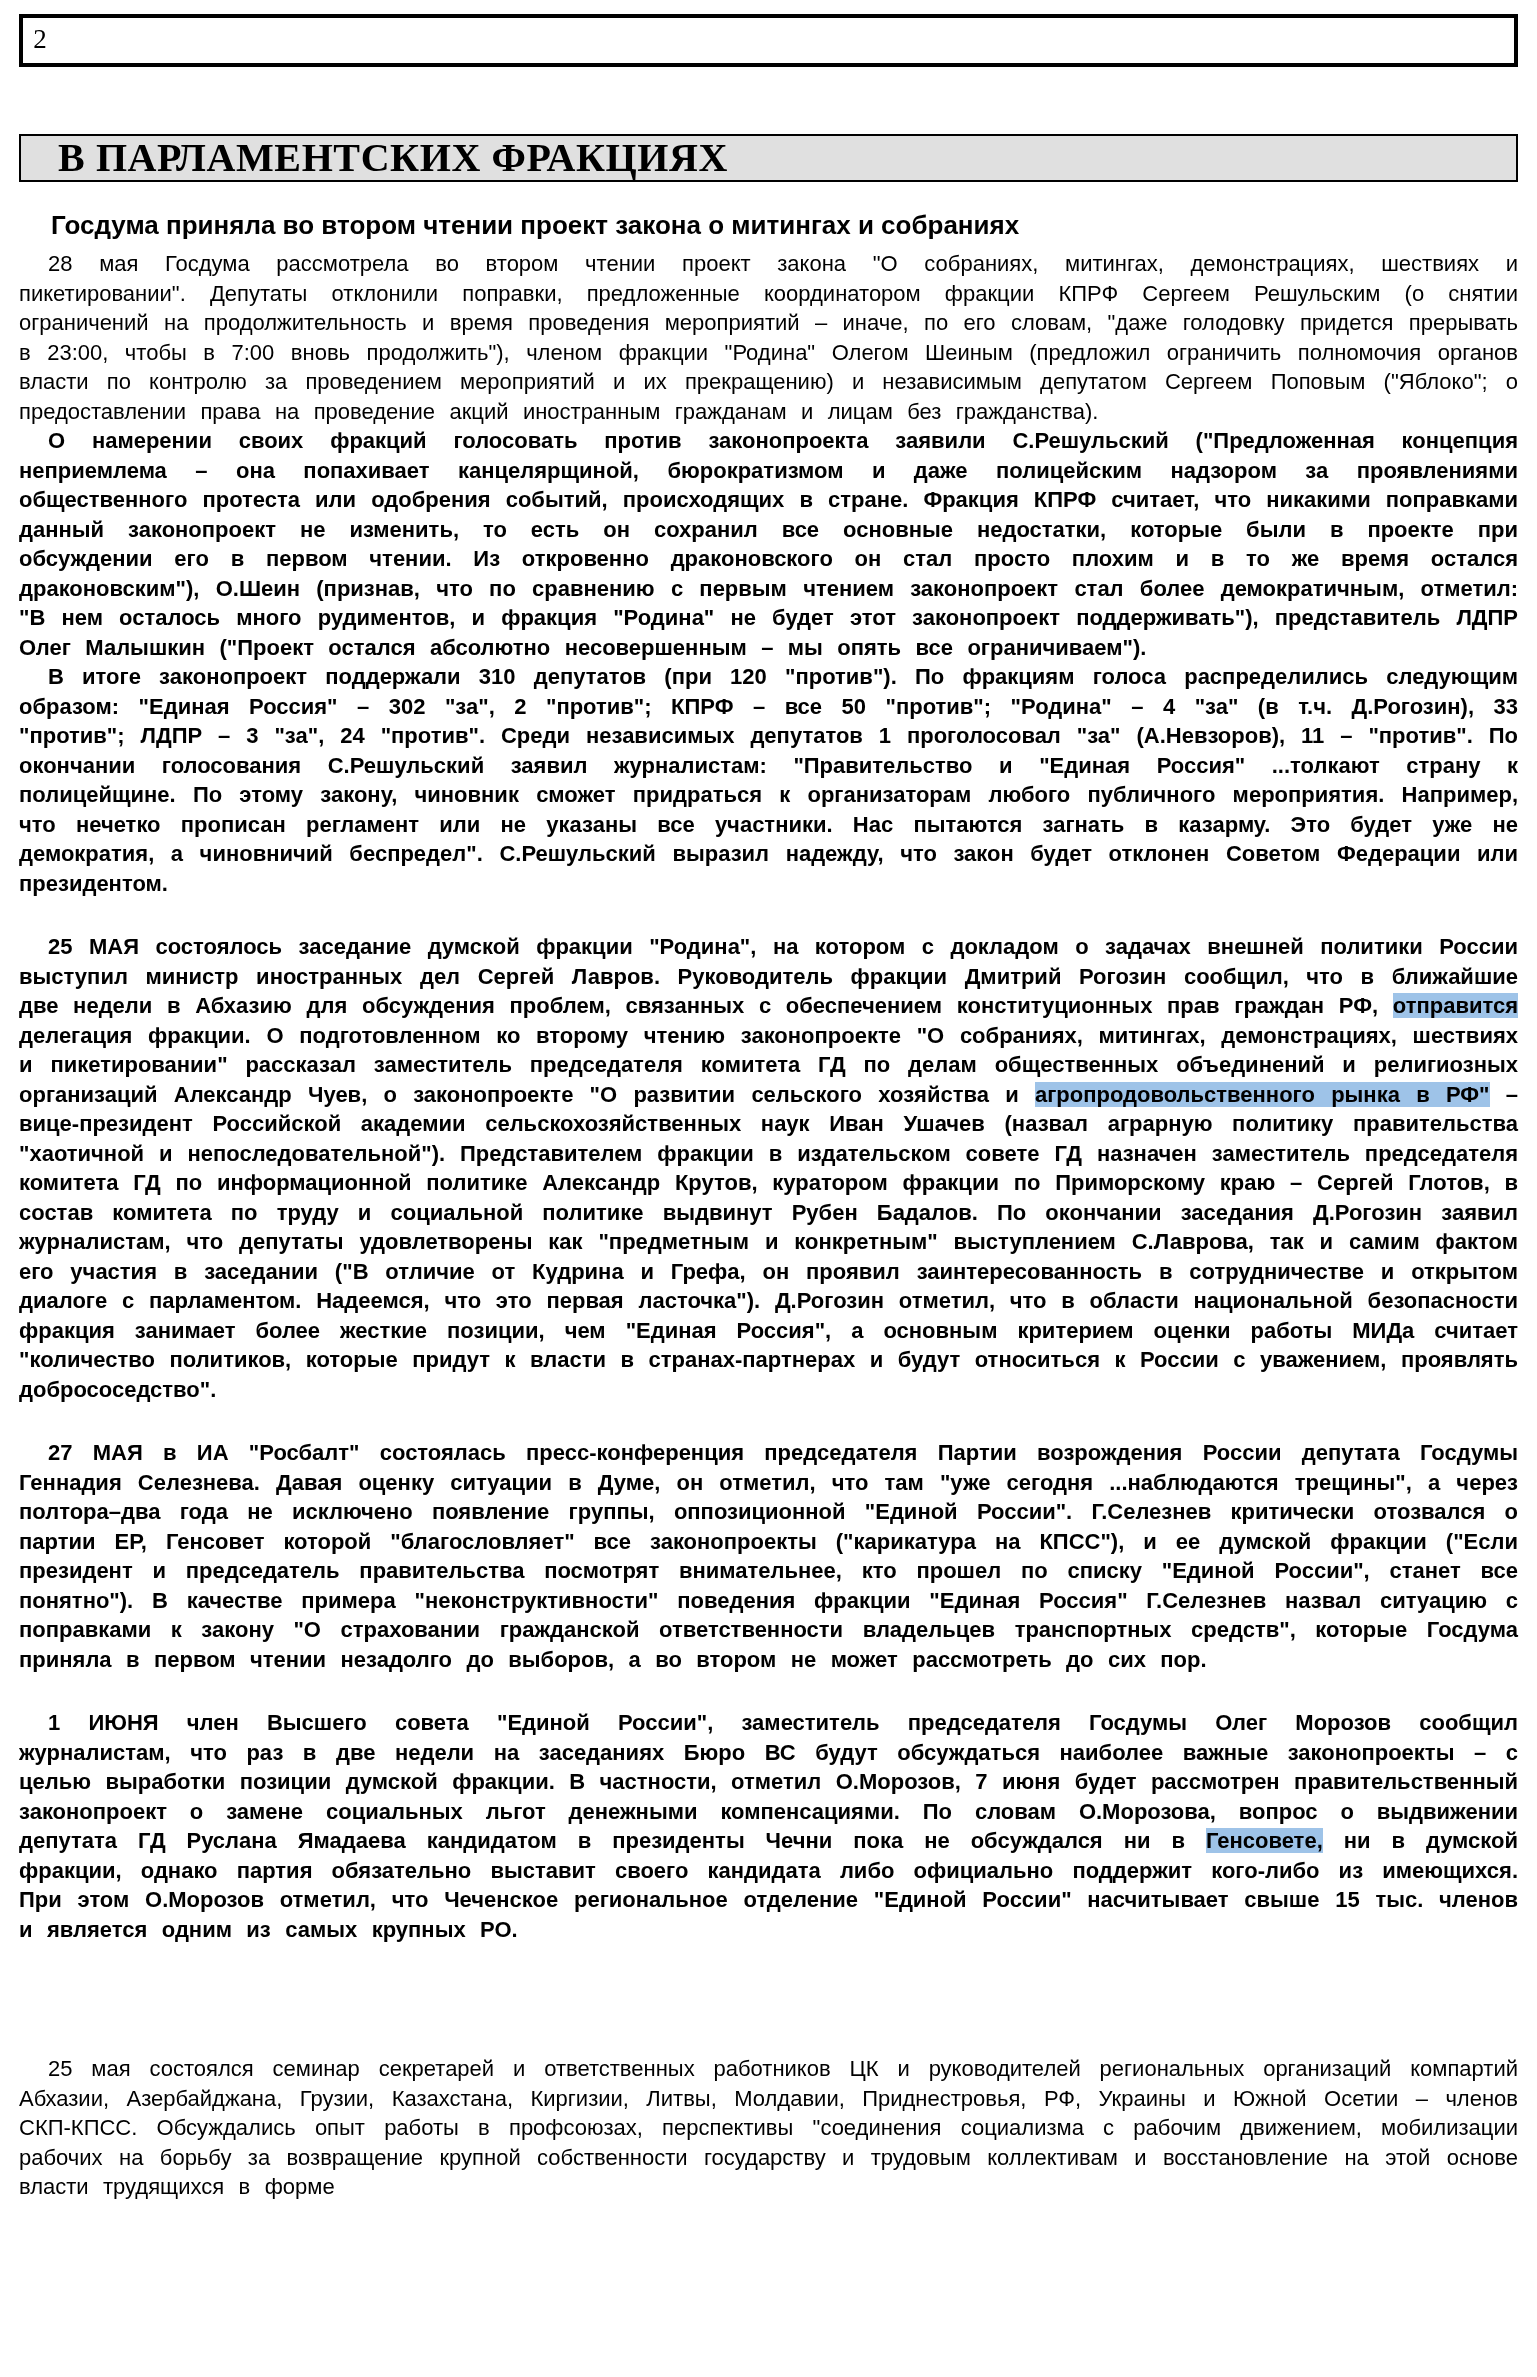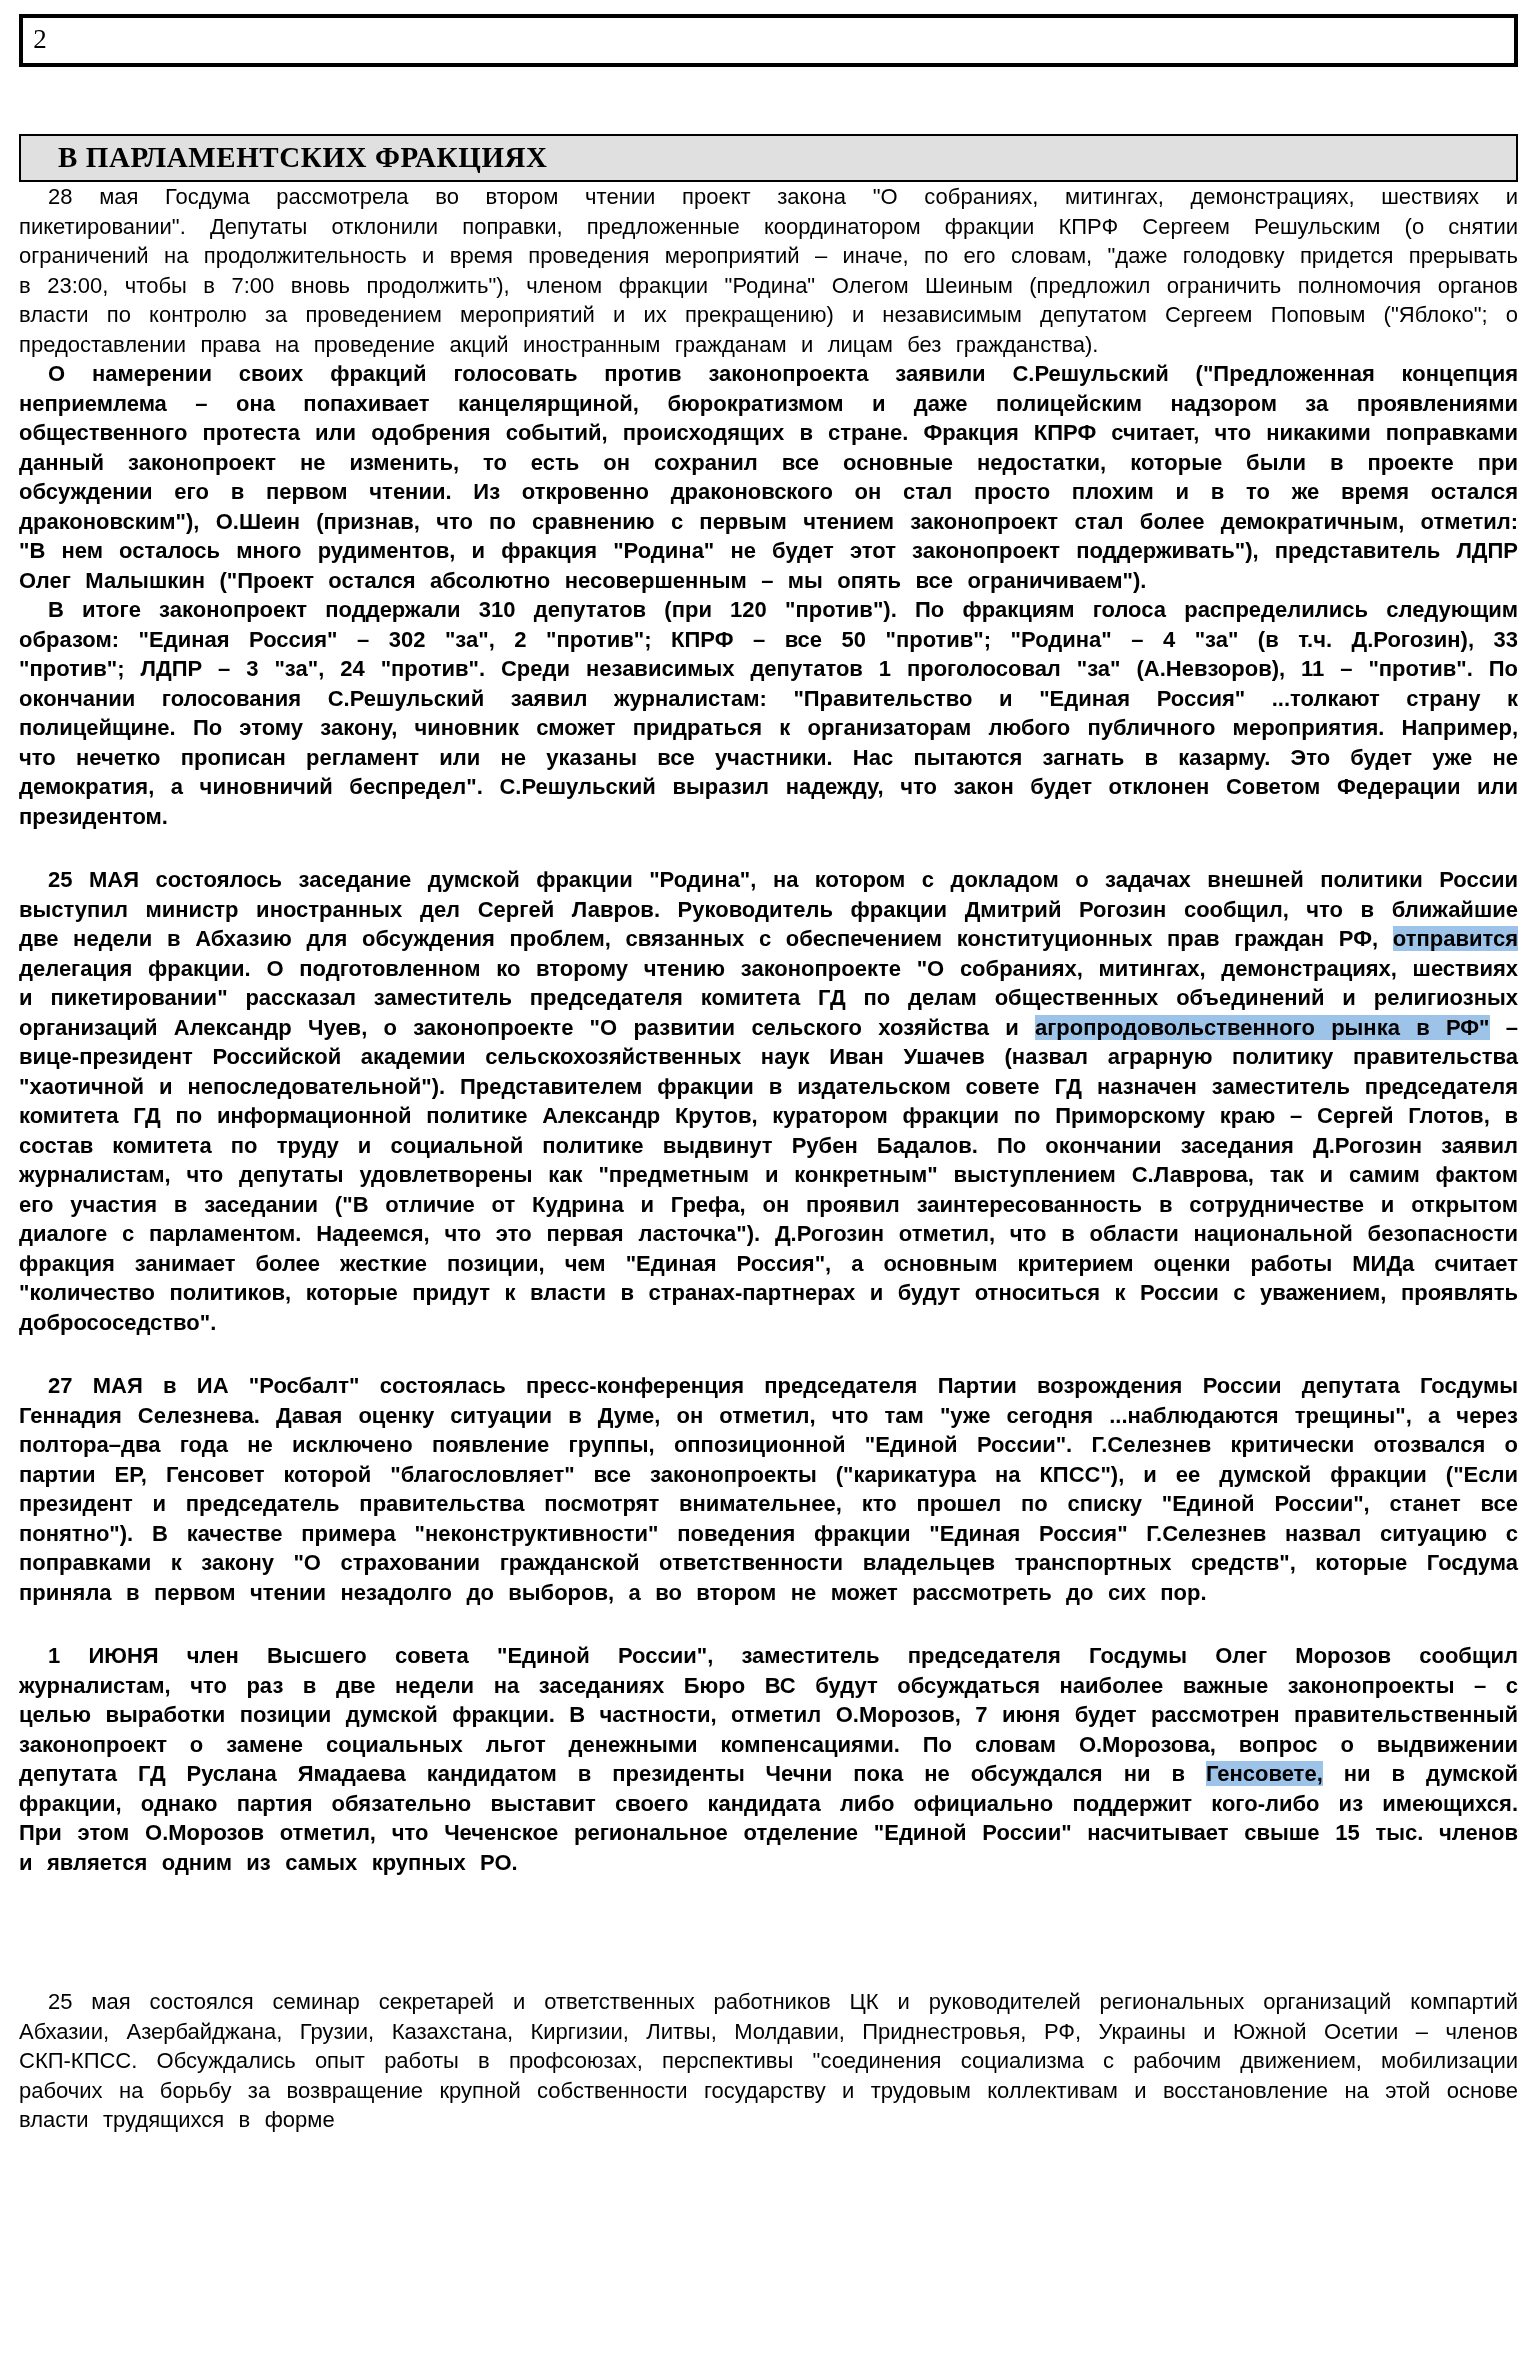--- a/index.html
+++ b/index.html
@@ -15,21 +15,21 @@
     font-family:"Liberation Serif", serif; font-size:27px; line-height:36px;
   }
   .page-header .issue { font-style:italic; }
 
   section { margin-top:67px; }
   section.second { margin-top:110px; }
 
   .banner {
     border:2.6px solid #000; background:var(--banner-bg,#e0e0e0);
     font-family:"Liberation Serif", serif; font-weight:700;
-    font-size:29px; line-height:33px; letter-spacing:0.6px;
+    font-size:40px; line-height:33px; letter-spacing:0.6px;
     padding:5.1px 7.7px 6.4px 37px;
   }
 
   .article-title {
     font-size:26px; line-height:31px; font-weight:700;
     margin:28px 0 7.7px 32px;
   }
 
   .para {
     margin:0; font-size:22px; line-height:29.5px;
@@ -43,20 +43,21 @@
 </head>
 <body>
 
 <div class="page">
   <div class="page-header">
     <span>2</span>
   </div>
   <div id="content">
       <section>
         <div class="banner">В ПАРЛАМЕНТСКИХ ФРАКЦИЯХ</div>
+        <h2 class="article-title">Госдума приняла во втором чтении проект закона о митингах и собраниях</h2>
         <p class="para">28 мая Госдума рассмотрела во втором чтении проект закона "О собраниях, митингах, демонстрациях, шествиях и пикетировании". Депутаты отклонили поправки, предложенные координатором фракции КПРФ Сергеем Решульским (о снятии ограничений на продолжительность и время проведения мероприятий – иначе, по его словам, "даже голодовку придется прерывать в 23:00, чтобы в 7:00 вновь продолжить"), членом фракции "Родина" Олегом Шеиным (предложил ограничить полномочия органов власти по контролю за проведением мероприятий и их прекращению) и независимым депутатом Сергеем Поповым ("Яблоко"; о предоставлении права на проведение акций иностранным гражданам и лицам без гражданства).</p>
         <p class="para bold">О намерении своих фракций голосовать против законопроекта заявили С.Решульский ("Предложенная концепция неприемлема – она попахивает канцелярщиной, бюрократизмом и даже полицейским надзором за проявлениями общественного протеста или одобрения событий, происходящих в стране. Фракция КПРФ считает, что никакими поправками данный законопроект не изменить, то есть он сохранил все основные недостатки, которые были в проекте при обсуждении его в первом чтении. Из откровенно драконовского он стал просто плохим и в то же время остался драконовским"), О.Шеин (признав, что по сравнению с первым чтением законопроект стал более демократичным, отметил: "В нем осталось много рудиментов, и фракция "Родина" не будет этот законопроект поддерживать"), представитель ЛДПР Олег Малышкин ("Проект остался абсолютно несовершенным – мы опять все ограничиваем").</p>
         <p class="para bold">В итоге законопроект поддержали 310 депутатов (при 120 "против"). По фракциям голоса распределились следующим образом: "Единая Россия" – 302 "за", 2 "против"; КПРФ – все 50 "против"; "Родина" – 4 "за" (в т.ч. Д.Рогозин), 33 "против"; ЛДПР – 3 "за", 24 "против". Среди независимых депутатов 1 проголосовал "за" (А.Невзоров), 11 – "против". По окончании голосования С.Решульский заявил журналистам: "Правительство и "Единая Россия" ...толкают страну к полицейщине. По этому закону, чиновник сможет придраться к организаторам любого публичного мероприятия. Например, что нечетко прописан регламент или не указаны все участники. Нас пытаются загнать в казарму. Это будет уже не демократия, а чиновничий беспредел". С.Решульский выразил надежду, что закон будет отклонен Советом Федерации или президентом.</p>
         <p class="para bold gap">25 МАЯ состоялось заседание думской фракции "Родина", на котором с докладом о задачах внешней политики России выступил министр иностранных дел Сергей Лавров. Руководитель фракции Дмитрий Рогозин сообщил, что в ближайшие две недели в Абхазию для обсуждения проблем, связанных с обеспечением конституционных прав граждан РФ, <span class="hl">отправится</span> делегация фракции. О подготовленном ко второму чтению законопроекте "О собраниях, митингах, демонстрациях, шествиях и пикетировании" рассказал заместитель председателя комитета ГД по делам общественных объединений и религиозных организаций Александр Чуев, о законопроекте "О развитии сельского хозяйства и <span class="hl">агропродовольственного рынка в РФ"</span> – вице-президент Российской академии сельскохозяйственных наук Иван Ушачев (назвал аграрную политику правительства "хаотичной и непоследовательной"). Представителем фракции в издательском совете ГД назначен заместитель председателя комитета ГД по информационной политике Александр Крутов, куратором фракции по Приморскому краю – Сергей Глотов, в состав комитета по труду и социальной политике выдвинут Рубен Бадалов. По окончании заседания Д.Рогозин заявил журналистам, что депутаты удовлетворены как "предметным и конкретным" выступлением С.Лаврова, так и самим фактом его участия в заседании ("В отличие от Кудрина и Грефа, он проявил заинтересованность в сотрудничестве и открытом диалоге с парламентом. Надеемся, что это первая ласточка"). Д.Рогозин отметил, что в области национальной безопасности фракция занимает более жесткие позиции, чем "Единая Россия", а основным критерием оценки работы МИДа считает "количество политиков, которые придут к власти в странах-партнерах и будут относиться к России с уважением, проявлять добрососедство".</p>
         <p class="para bold gap">27 МАЯ в ИА "Росбалт" состоялась пресс-конференция председателя Партии возрождения России депутата Госдумы Геннадия Селезнева. Давая оценку ситуации в Думе, он отметил, что там "уже сегодня ...наблюдаются трещины", а через полтора–два года не исключено появление группы, оппозиционной "Единой России". Г.Селезнев критически отозвался о партии ЕР, Генсовет которой "благословляет" все законопроекты ("карикатура на КПСС"), и ее думской фракции ("Если президент и председатель правительства посмотрят внимательнее, кто прошел по списку "Единой России", станет все понятно"). В качестве примера "неконструктивности" поведения фракции "Единая Россия" Г.Селезнев назвал ситуацию с поправками к закону "О страховании гражданской ответственности владельцев транспортных средств", которые Госдума приняла в первом чтении незадолго до выборов, а во втором не может рассмотреть до сих пор.</p>
         <p class="para bold gap">1 ИЮНЯ член Высшего совета "Единой России", заместитель председателя Госдумы Олег Морозов сообщил журналистам, что раз в две недели на заседаниях Бюро ВС будут обсуждаться наиболее важные законопроекты – с целью выработки позиции думской фракции. В частности, отметил О.Морозов, 7 июня будет рассмотрен правительственный законопроект о замене социальных льгот денежными компенсациями. По словам О.Морозова, вопрос о выдвижении депутата ГД Руслана Ямадаева кандидатом в президенты Чечни пока не обсуждался ни в <span class="hl">Генсовете,</span> ни в думской фракции, однако партия обязательно выставит своего кандидата либо официально поддержит кого-либо из имеющихся. При этом О.Морозов отметил, что Чеченское региональное отделение "Единой России" насчитывает свыше 15 тыс. членов и является одним из самых крупных РО.</p>
       </section>
       <section class="second">
         <p class="para">25 мая состоялся семинар секретарей и ответственных работников ЦК и руководителей региональных организаций компартий Абхазии, Азербайджана, Грузии, Казахстана, Киргизии, Литвы, Молдавии, Приднестровья, РФ, Украины и Южной Осетии – членов СКП-КПСС. Обсуждались опыт работы в профсоюзах, перспективы "соединения социализма с рабочим движением, мобилизации рабочих на борьбу за возвращение крупной собственности государству и трудовым коллективам и восстановление на этой основе власти трудящихся в форме</p>
       </section>

